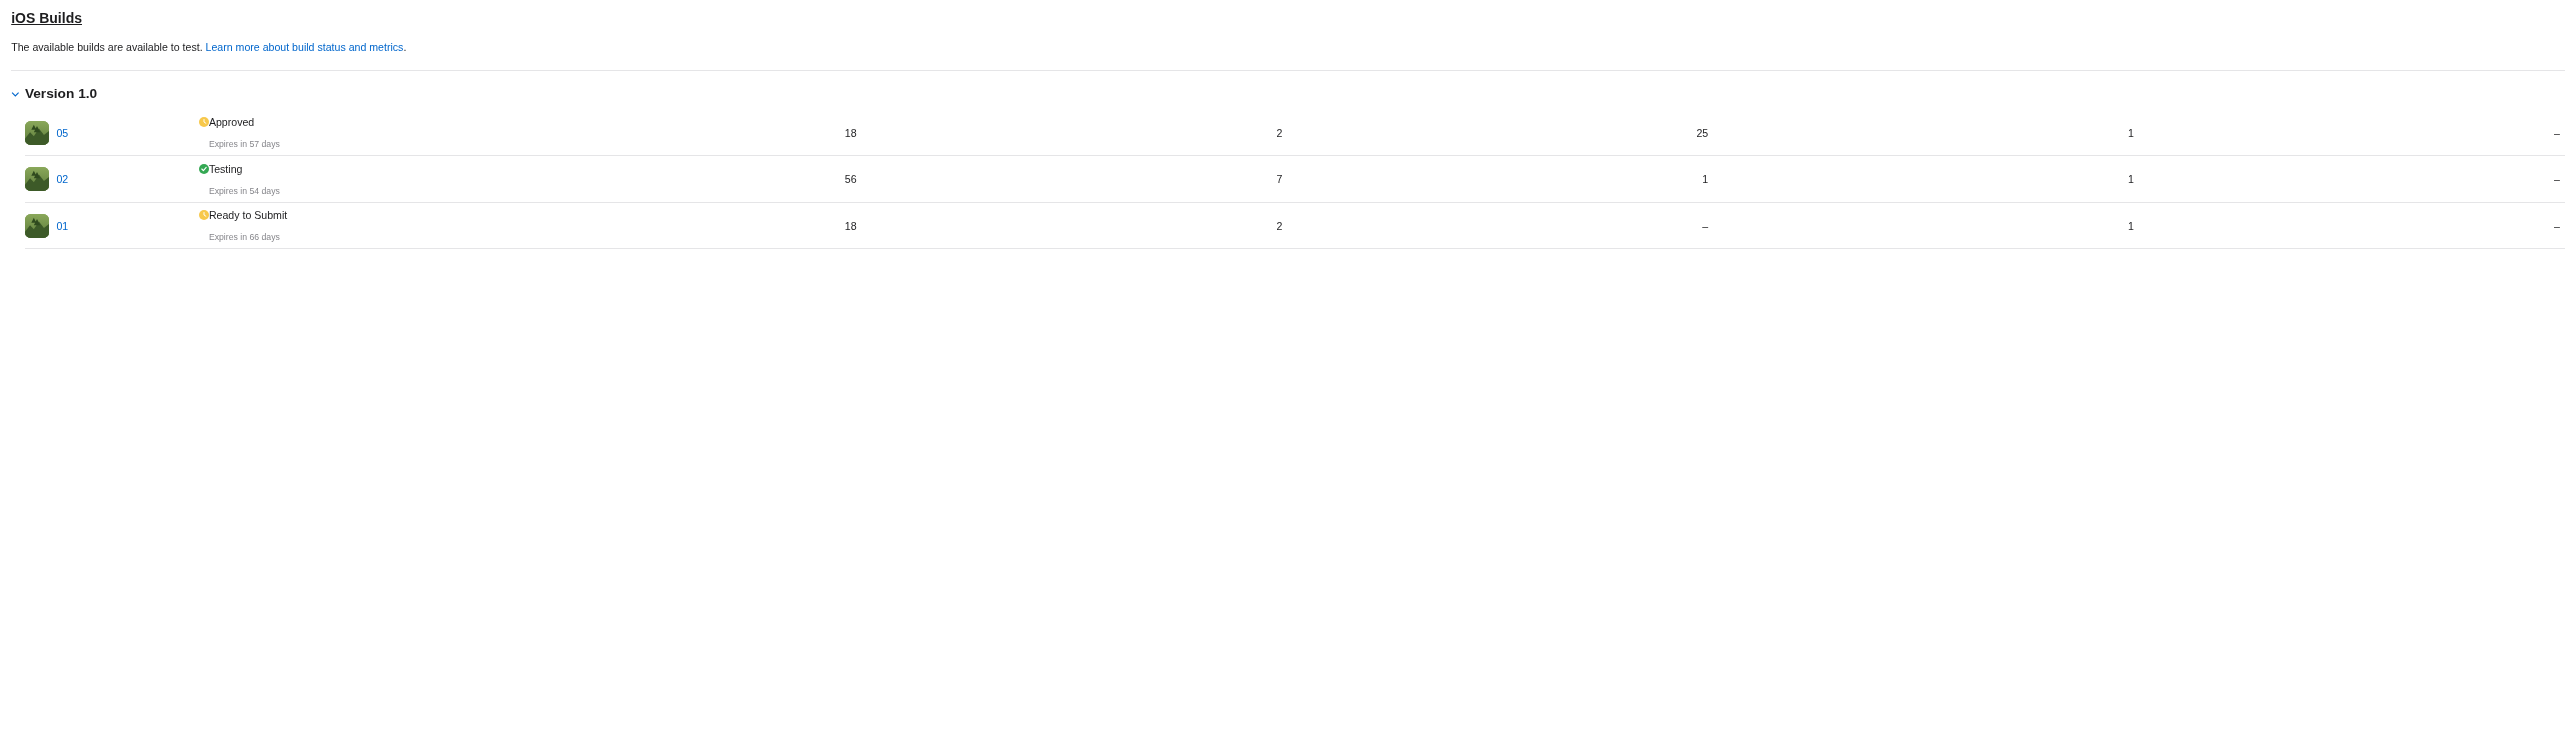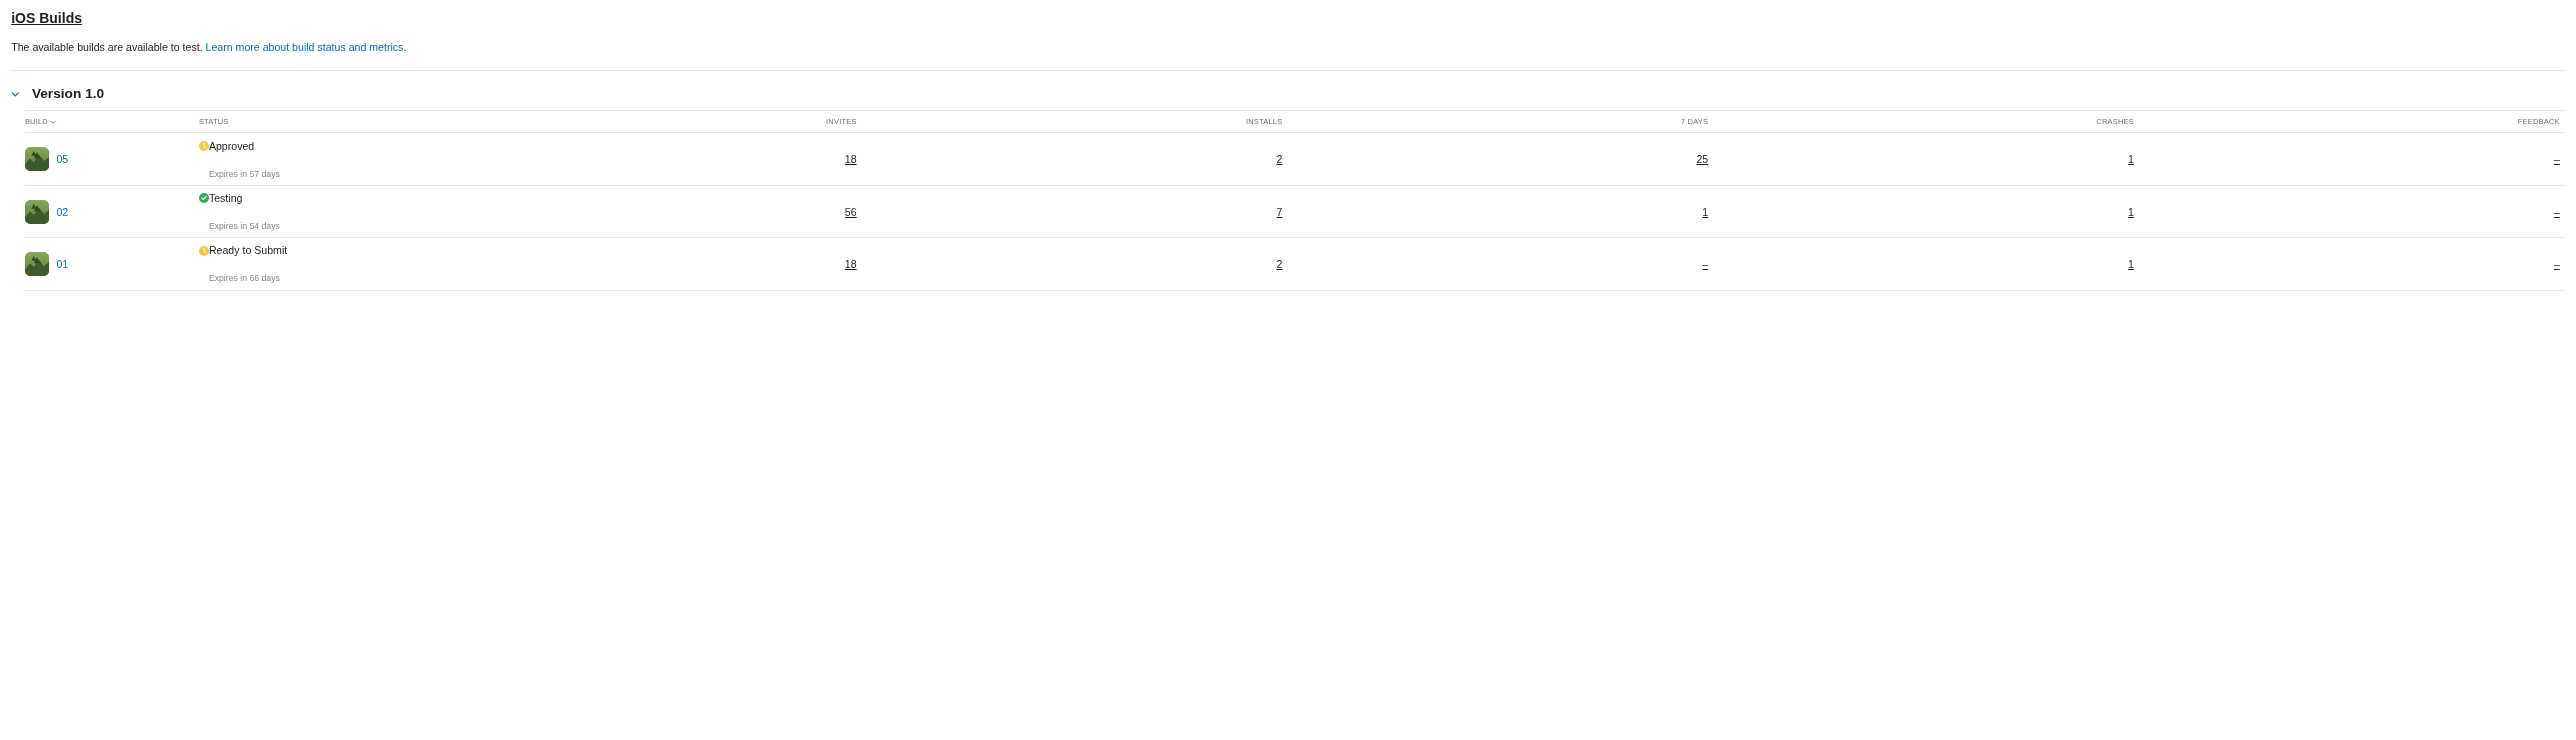--- a/index.html
+++ b/index.html
@@ -25,21 +25,21 @@
       text-decoration: none;
     }
     .hr {
       border: none;
       border-top: 0.6px solid #e5e5e7;
       margin: 0 0 15px 0;
     }
     .version-header {
       display: flex;
       align-items: center;
-      gap: 12px;
+      gap: 5px;
       margin-bottom: 8.7px;
       cursor: pointer;
     }
     .chevron-icon {
       width: 8.7px;
       height: 8.7px;
       color: #0066cc;
       flex-shrink: 0;
     }
     .version-title {
@@ -84,22 +84,22 @@
     .app-icon svg { position: absolute; inset: 0; }
     .build-num {
       color: #0066cc;
       font-size: 10.6px;
       text-decoration: none;
     }
     .status-cell { display: flex; align-items: flex-start; }
     .status-icon { width: 10px; height: 10px; flex-shrink: 0; margin-top: 1.2px; }
     .status-text-wrap { display: flex; flex-direction: column; }
     .status-label { font-size: 10.6px; color: #1d1d1f; }
-    .status-expiry { font-size: 8.7px; color: #86868b; margin-top: 17px; }
-    .td { font-size: 10.6px; color: #1d1d1f; text-decoration: underline; }
+    .status-expiry { font-size: 8.7px; color: #86868b; margin-top: 11px; }
+    .td { font-size: 10.6px; color: #1d1d1f; }
     .icon-clock { fill: #f7c84b; }
     .icon-check-bg { fill: #34a853; }
   </style>
 </head>
 <body>
 
 <h1 class="page-title">iOS Builds</h1>
 <p class="subtitle">
   <span>The available builds are available to test. </span><a href="#">Learn more about build status and metrics</a><span>.</span>
 </p>
@@ -107,34 +107,20 @@
 <hr class="hr">
 
 <div class="version-header">
   <svg class="chevron-icon" viewBox="0 0 16 16">
       <path d="M2 5 L8 11 L14 5" fill="none" stroke="currentColor" stroke-width="2"></path>
     </svg>
   <h2 class="version-title">Version 1.0</h2>
 </div>
 
 <div class="table">
-  <div class="thead">
-    <div class="th sortable">
-      <span>BUILD</span>
-      <svg class="sort-caret" viewBox="0 0 10 10">
-          <path d="M1 3 L5 7 L9 3" fill="none" stroke="currentColor" stroke-width="1.5"></path>
-        </svg>
-    </div>
-    <div class="th">STATUS</div>
-    <div class="th right">INVITES</div>
-    <div class="th right">INSTALLS</div>
-    <div class="th right">7 DAYS</div>
-    <div class="th right">CRASHES</div>
-    <div class="th right">FEEDBACK</div>
-  </div>
   <div id="rows">
       <div class="row">
     <div class="build-cell">
       <div class="app-icon">
             <svg viewBox="0 0 38 38">
               <use href="#app-icon-art"></use>
             </svg>
           </div>
       <a href="#" class="build-num">05</a>
     </div>

